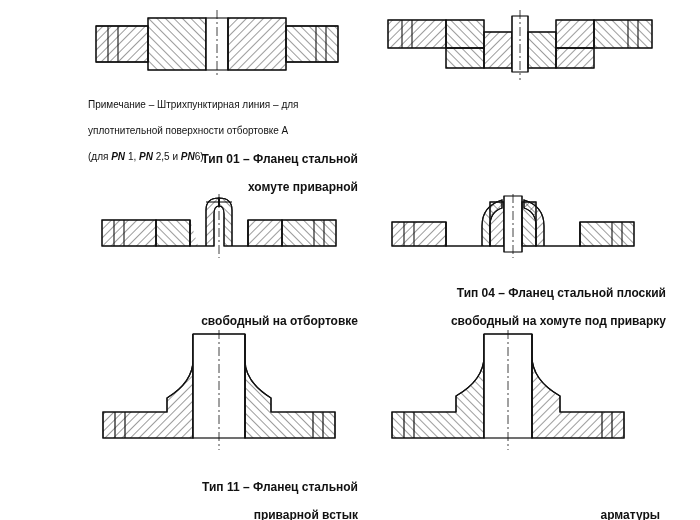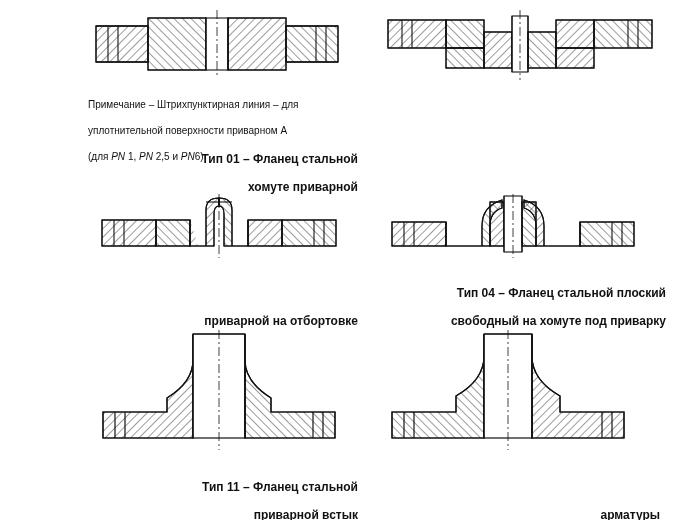--- a/index.html
+++ b/index.html
@@ -35,20 +35,21 @@
   .note {
     position: absolute;
     font-size: 10px;
     line-height: 13px;
     color: #111111;
     font-weight: normal;
     white-space: pre-line;
   }
   .note .it {
     font-style: italic;
+    font-weight: bold;
   }
   svg { display: block; }
 </style>
 </head>
 <body>
 
 <div class="sheet">
 
   <div class="fig" style="left:78px; top:8px;">
     <svg width="280" height="70" viewBox="0 0 280 70">
@@ -93,21 +94,21 @@
       </g>
     </svg>
   </div>
   <div class="caption" style="left:78px; top:138px; width:280px;">
     <span>Тип 01 – Фланец стальной</span><br>
     <span>хомуте приварной</span>
   </div>
 
   <div class="note" style="left:88px; top:85px; width:250px;">
     <span>Примечание – Штрихпунктирная линия – для</span><br>
-    <span>уплотнительной поверхности приварном А</span><br>
+    <span>уплотнительной поверхности отбортовке А</span><br>
     <span><span>(для </span><span class="it">PN</span><span> 1, </span><span class="it">PN</span><span> 2,5 и </span><span class="it">PN</span><span>6)</span></span>
   </div>
 
   <div class="fig" style="left:370px; top:8px;">
     <svg width="290" height="75" viewBox="0 0 290 75">
       <g stroke="#111" stroke-width="1.1" fill="none">
 
         <rect x="18" y="12" width="58" height="28" fill="url(#h1)"></rect>
         <rect x="18" y="12" width="58" height="28"></rect>
         <line x1="32" y1="12" x2="32" y2="40"></line>
@@ -170,21 +171,21 @@
 
         <line x1="118" y1="10" x2="144" y2="10"></line>
       </g>
       <g stroke="#111" stroke-width="0.8" stroke-dasharray="9,3,2,3" fill="none">
         <line x1="131" y1="2" x2="131" y2="66"></line>
       </g>
     </svg>
   </div>
   <div class="caption" style="left:78px; top:272px; width:280px;">
     <br>
-    <span>приварной на отбортовке</span>
+    <span>свободный на отбортовке</span>
   </div>
 
   <div class="fig" style="left:378px; top:192px;">
     <svg width="272" height="68" viewBox="0 0 272 68">
       <g stroke="#111" stroke-width="1.1" fill="none">
         <rect x="14" y="30" width="54" height="24" fill="url(#h1)"></rect>
         <rect x="14" y="30" width="54" height="24"></rect>
         <line x1="26" y1="30" x2="26" y2="54"></line>
         <line x1="36" y1="30" x2="36" y2="54"></line>
 

